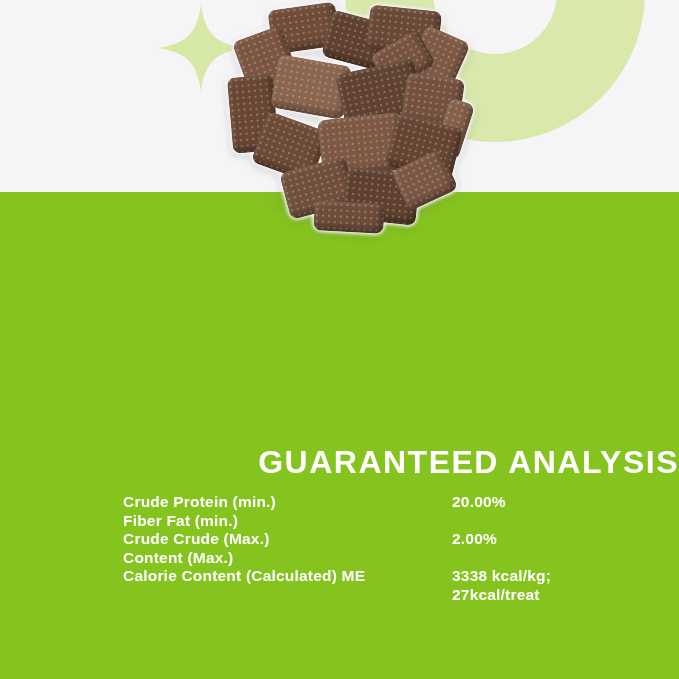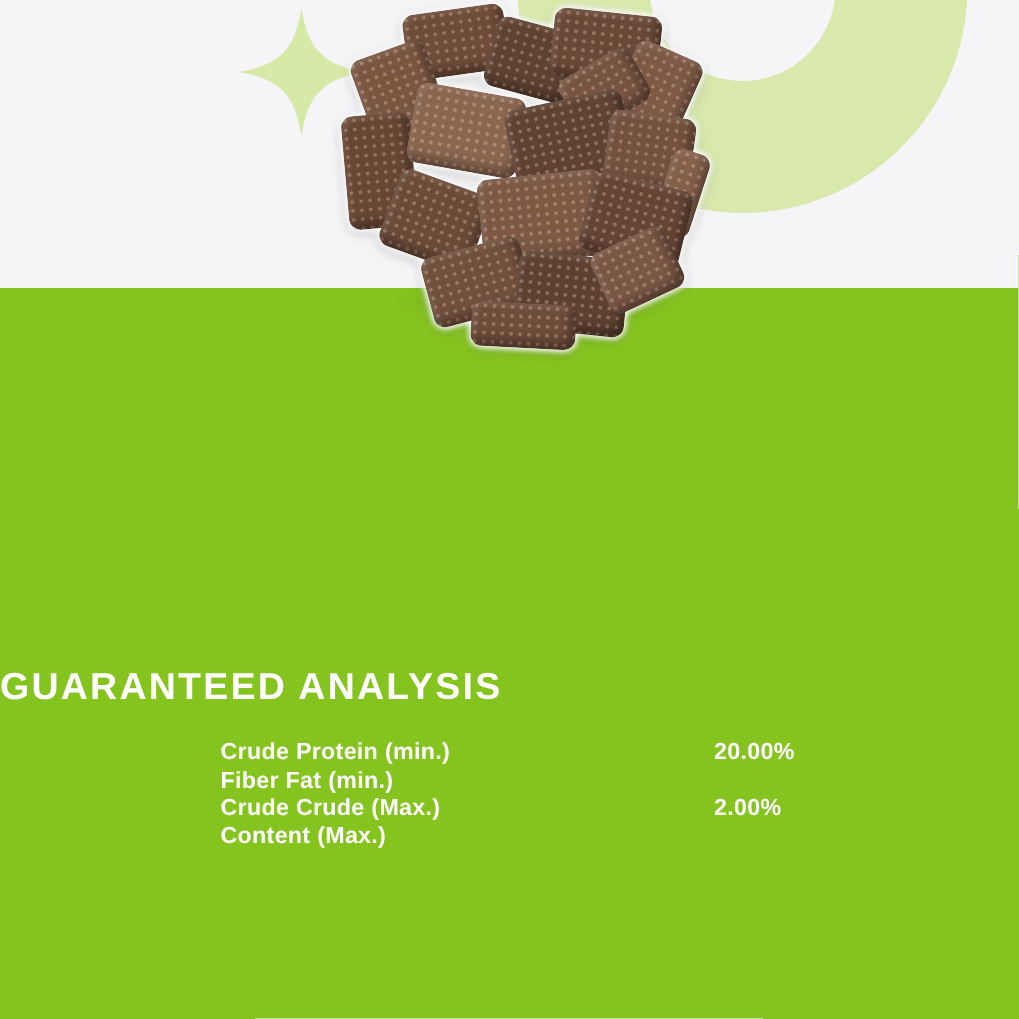--- a/index.html
+++ b/index.html
@@ -29,29 +29,29 @@
     filter:drop-shadow(0 0 2px #ffffff) drop-shadow(0 0 2px #ffffff) drop-shadow(0 2px 3px rgba(0,0,0,0.18));
   }
   .chunk{
     position:absolute;border-radius:8px;
     background-image:radial-gradient(rgba(255,224,189,0.30) 1px,rgba(0,0,0,0) 1.5px);
     background-size:6px 6px;
     box-shadow:inset -3px -4px 7px rgba(0,0,0,0.38),inset 2px 2px 4px rgba(255,255,255,0.14);
   }
   
   .ga-title{
-    position:absolute;left:0;top:252px;width:679px;text-align:left;
-    font-size:25px;font-weight:bold;letter-spacing:1.5px;color:#ffffff;
+    position:absolute;left:0;top:252px;width:679px;text-align:right;
+    font-size:32px;font-weight:bold;letter-spacing:1.5px;color:#ffffff;
   }
   .ga-table{
     position:absolute;left:123px;top:301px;width:470px;
     font-size:15.5px;font-weight:bold;letter-spacing:0.2px;color:#ffffff;
   }
   .ga-row{display:flex;height:18.6px;line-height:18.6px;}
-  .ga-label{width:289px;flex:0 0 289px;margin-left:24px;}
+  .ga-label{width:289px;flex:0 0 289px;}
   .ga-value{flex:1;margin-left:40px;}
   .ing-title{
     position:absolute;left:0;top:484px;width:679px;text-align:center;
     font-size:24px;font-weight:bold;letter-spacing:1px;color:#ffffff;
   }
 </style>
 </head>
 <body>
 
 <div class="canvas">
@@ -72,20 +72,24 @@
       <div class="ga-row">
         <span class="ga-label">Fiber Fat (min.)</span>
       </div>
       <div class="ga-row">
         <span class="ga-label">Crude Crude (Max.)</span>
         <span class="ga-value">2.00%</span>
       </div>
       <div class="ga-row">
         <span class="ga-label">Content (Max.)</span>
       </div>
+      <div class="ga-row">
+        <span class="ga-label">Calorie Content (Calculated) ME</span>
+        <span class="ga-value">3338 kcal/kg; 27kcal/treat</span>
+      </div>
     </div>
 
     <div class="ing-title">INGREDIENTS</div>
 
   </div>
 
   <div class="pile-shadow"></div>
 
   <div class="treats">
     <div class="chunk" style="left:42px;top:2px;width:68px;height:44px;transform:rotate(-8deg);background-color:#6f4b39;"></div>

